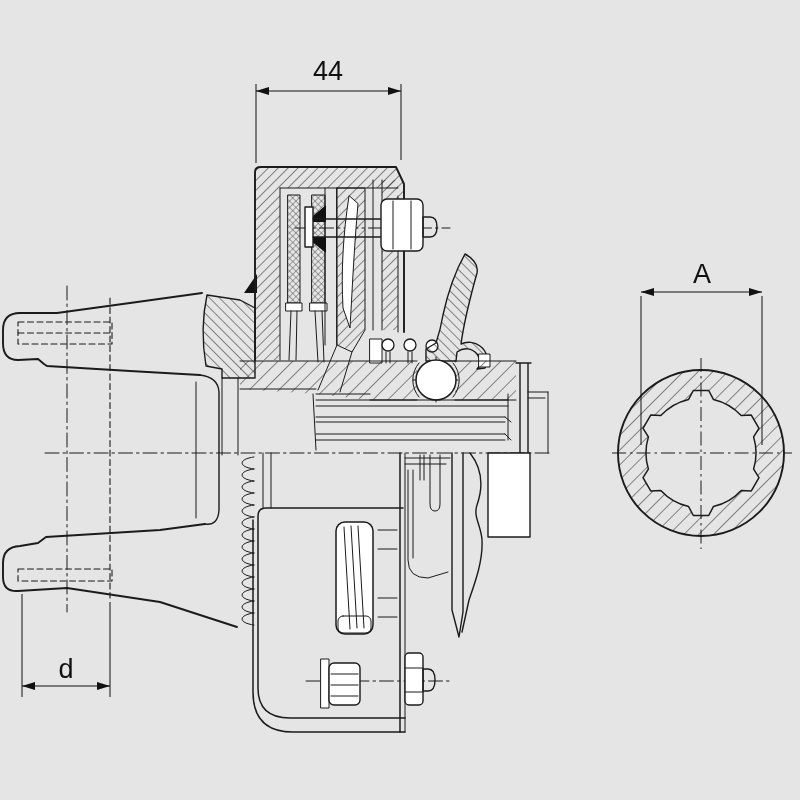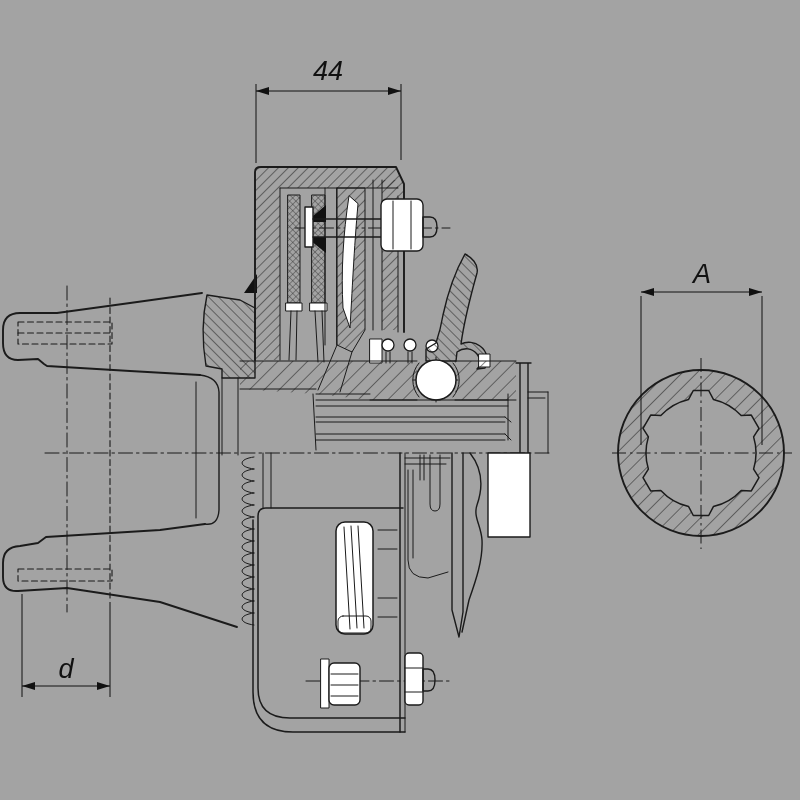--- a/index.html
+++ b/index.html
@@ -1,16 +1,16 @@
 <!DOCTYPE html>
 <html><head>
 <meta charset="utf-8">
 <style>
   html,body{margin:0;padding:0;background:#fff;}
-  .canvas{width:800px;height:800px;background:#a3a3a3;position:relative;overflow:hidden;font-style:italic;}
+  .canvas{width:800px;height:800px;background:#e5e5e5;position:relative;overflow:hidden;}
   svg{display:block;}
   text.dim{font-family:"Liberation Sans",sans-serif;font-size:27px;fill:#111;}
 </style>
 </head>
 <body>
 
 <div class="canvas">
 <svg width="800" height="800" viewBox="0 0 800 800">
   <defs>
     <pattern id="phA" width="7" height="7" patternUnits="userSpaceOnUse" patternTransform="rotate(45)">

